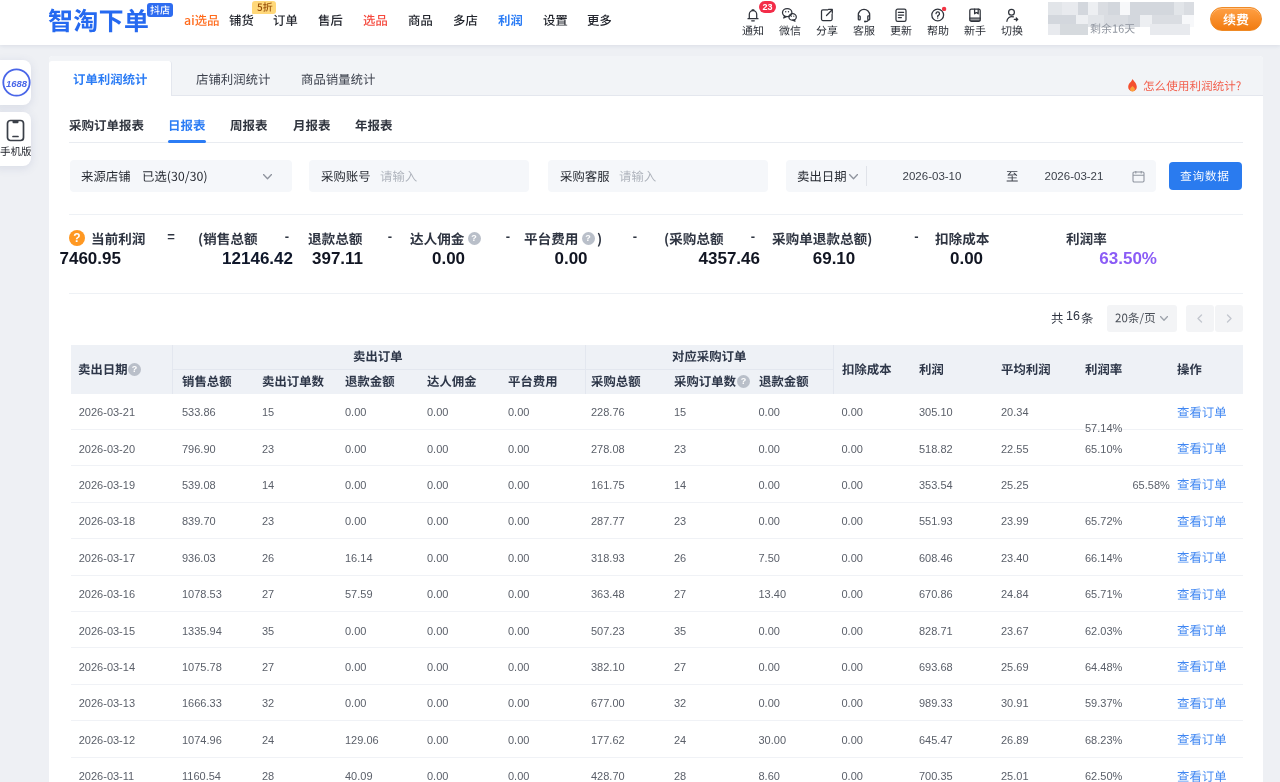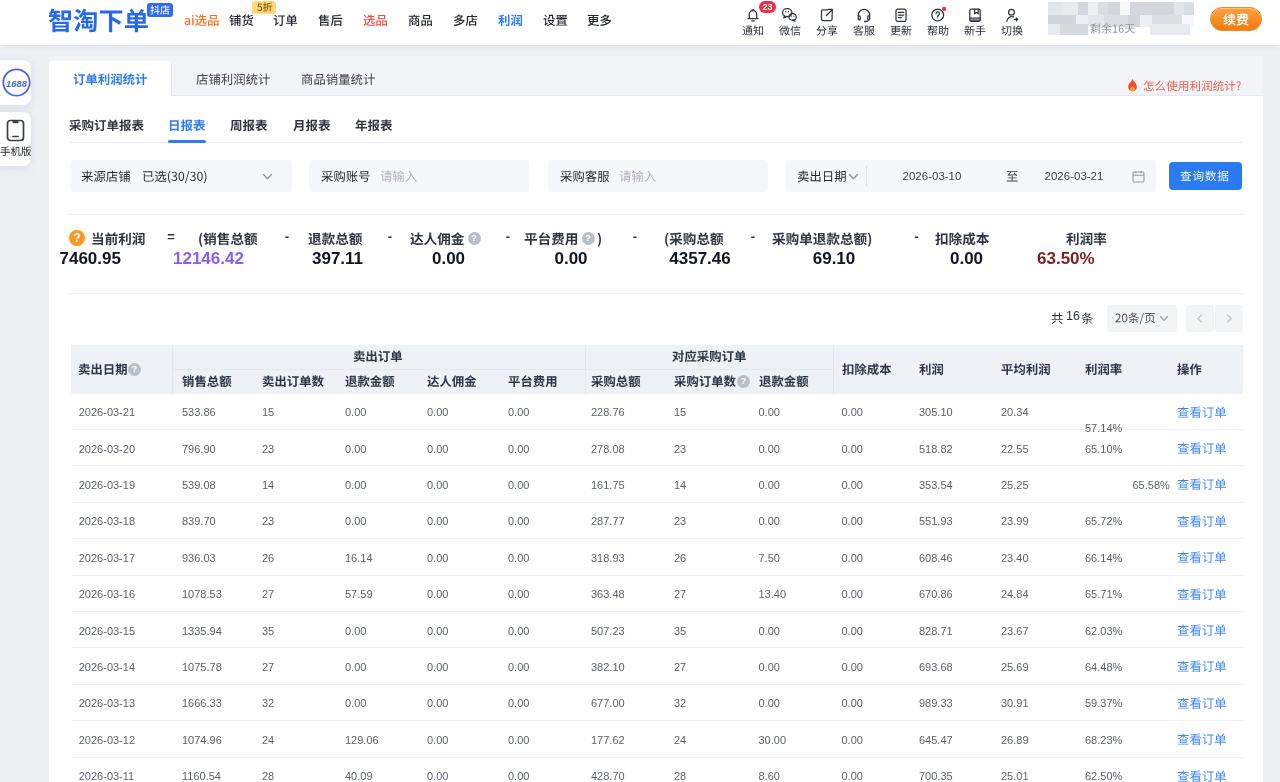--- a/index.html
+++ b/index.html
@@ -559,21 +559,21 @@
 <div style="position:absolute;left:163px;top:228.8px;width:16px;text-align:center;font:bold 13px 'Liberation Sans',sans-serif;color:#2f3542">=</div>
 <svg style="position:absolute;left:195.5px;top:229.5px" width="63.5" height="17.6">
     <g fill="#2f3542" transform="translate(2,13.97) scale(0.013600)">
       <use href="#g2s"></use>
       <use href="#g2t" x="378"></use>
       <use href="#g2u" x="1378"></use>
       <use href="#g2v" x="2378"></use>
       <use href="#g2w" x="3378"></use>
     </g>
   </svg>
-<div style="position:absolute;left:173px;top:248.5px;width:120px;text-align:left;font:bold 17px 'Liberation Sans',sans-serif;color:#8b5cf6">12146.42</div>
+<div style="position:absolute;left:173px;top:248.5px;width:120px;text-align:right;font:bold 17px 'Liberation Sans',sans-serif;color:#0f172a">12146.42</div>
 <div style="position:absolute;left:279px;top:228.8px;width:16px;text-align:center;font:bold 13px 'Liberation Sans',sans-serif;color:#2f3542">-</div>
 <svg style="position:absolute;left:305.5px;top:229.5px" width="58.4" height="17.6">
     <g fill="#2f3542" transform="translate(2,13.97) scale(0.013600)">
       <use href="#g2x"></use>
       <use href="#g2y" x="1000"></use>
       <use href="#g2v" x="2000"></use>
       <use href="#g2w" x="3000"></use>
     </g>
   </svg>
 <div style="position:absolute;left:277.5px;top:248.5px;width:120px;text-align:center;font:bold 17px 'Liberation Sans',sans-serif;color:#111522">397.11</div>
@@ -609,21 +609,21 @@
 <div style="position:absolute;left:627px;top:228.8px;width:16px;text-align:center;font:bold 13px 'Liberation Sans',sans-serif;color:#2f3542">-</div>
 <svg style="position:absolute;left:661.5px;top:229.5px" width="63.5" height="17.6">
     <g fill="#2f3542" transform="translate(2,13.97) scale(0.013600)">
       <use href="#g2s"></use>
       <use href="#g1t" x="378"></use>
       <use href="#g1u" x="1378"></use>
       <use href="#g2v" x="2378"></use>
       <use href="#g2w" x="3378"></use>
     </g>
   </svg>
-<div style="position:absolute;left:640px;top:248.5px;width:120px;text-align:center;font:bold 17px 'Liberation Sans',sans-serif;color:#111522">4357.46</div>
+<div style="position:absolute;left:640px;top:248.5px;width:120px;text-align:right;font:bold 17px 'Liberation Sans',sans-serif;color:#111522">4357.46</div>
 <div style="position:absolute;left:745px;top:228.8px;width:16px;text-align:center;font:bold 13px 'Liberation Sans',sans-serif;color:#2f3542">-</div>
 <svg style="position:absolute;left:770.0px;top:229.5px" width="104.3" height="17.6">
     <g fill="#2f3542" transform="translate(2,13.97) scale(0.013600)">
       <use href="#g1t"></use>
       <use href="#g1u" x="1000"></use>
       <use href="#g3" x="2000"></use>
       <use href="#g2x" x="3000"></use>
       <use href="#g2y" x="4000"></use>
       <use href="#g2v" x="5000"></use>
       <use href="#g2w" x="6000"></use>
@@ -641,21 +641,21 @@
     </g>
   </svg>
 <div style="position:absolute;left:906.5px;top:248.5px;width:120px;text-align:center;font:bold 17px 'Liberation Sans',sans-serif;color:#111522">0.00</div>
 <svg style="position:absolute;left:1064.0px;top:229.5px" width="44.8" height="17.6">
     <g fill="#2f3542" transform="translate(2,13.97) scale(0.013600)">
       <use href="#gi"></use>
       <use href="#gj" x="1000"></use>
       <use href="#g3b" x="2000"></use>
     </g>
   </svg>
-<div style="position:absolute;left:1037px;top:248.5px;width:120px;text-align:left;font:bold 17px 'Liberation Sans',sans-serif;color:#7f1d1d">63.50%</div>
+<div style="position:absolute;left:1037px;top:248.5px;width:120px;text-align:right;font:bold 17px 'Liberation Sans',sans-serif;color:#8b5cf6">63.50%</div>
 <div style="position:absolute;left:69px;top:292.5px;width:1174px;height:1px;background:#eef1f5"></div>
 <svg style="position:absolute;left:1049.0px;top:309.8px" width="16.4" height="16.4">
     <g fill="#2f3542" transform="translate(2,12.91) scale(0.012400)">
       <use href="#g3c"></use>
     </g>
   </svg>
 <div style="position:absolute;left:1066px;top:309px;font:12.5px 'Liberation Sans',sans-serif;color:#2f3542">16</div>
 <svg style="position:absolute;left:1079.0px;top:309.8px" width="16.4" height="16.4">
     <g fill="#2f3542" transform="translate(2,12.91) scale(0.012400)">
       <use href="#g3d"></use>

